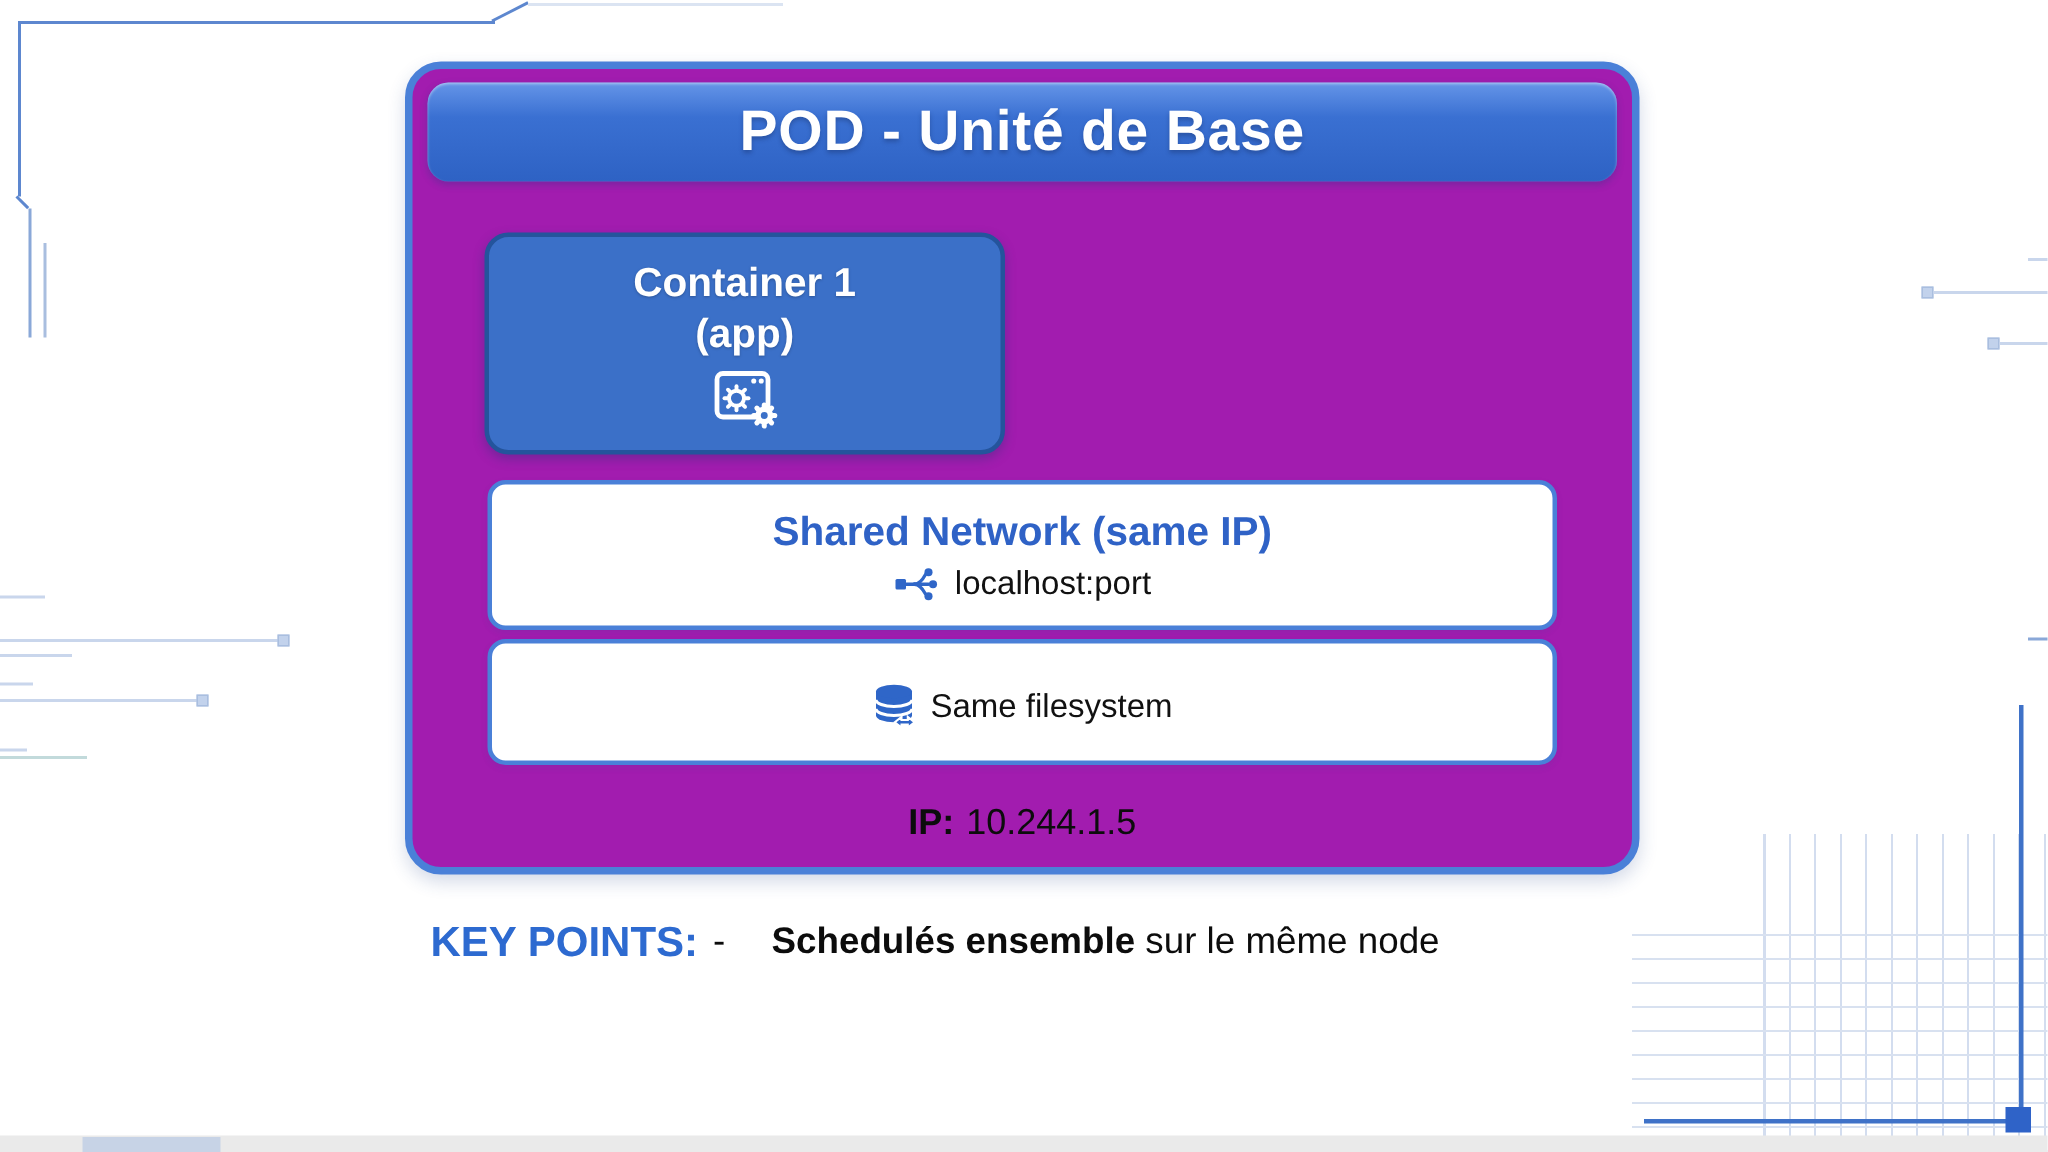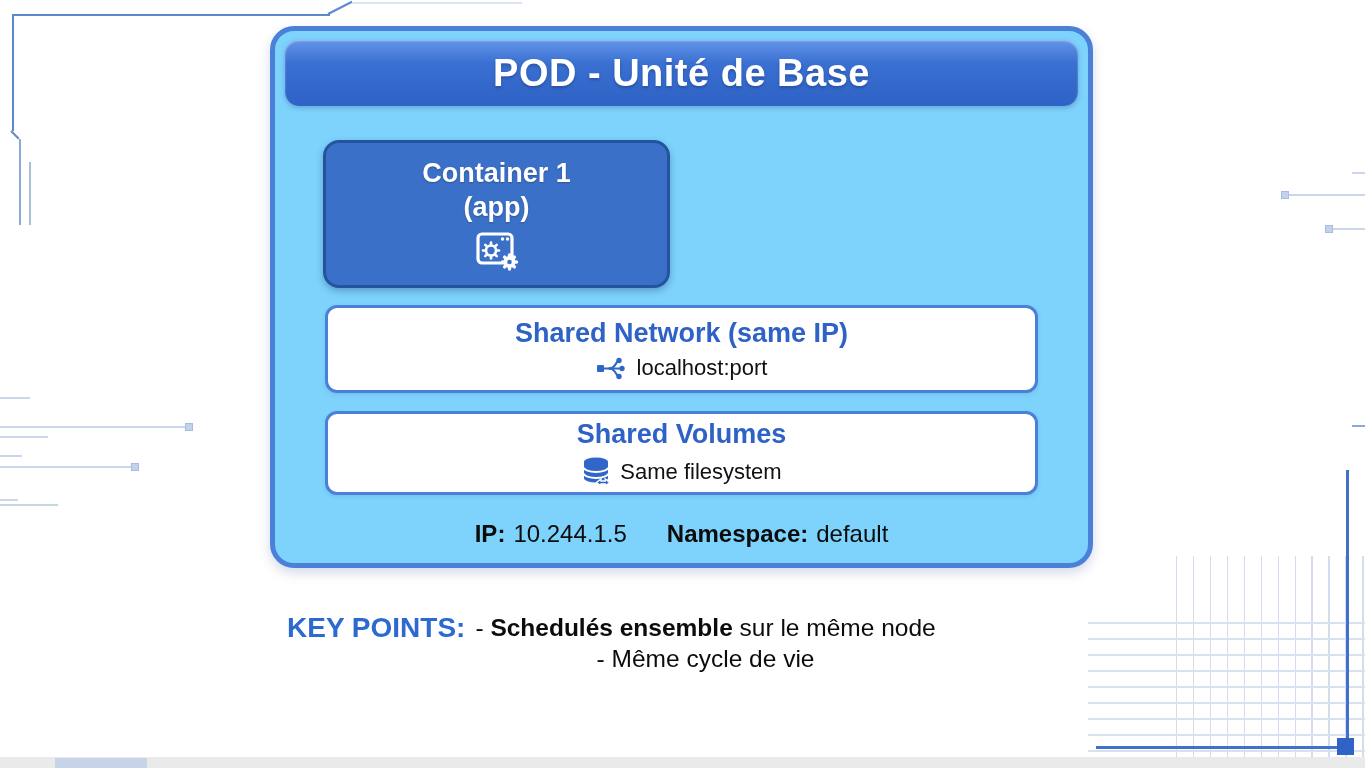--- a/index.html
+++ b/index.html
@@ -22,22 +22,22 @@
   .grid-h{position:absolute;left:1088px;top:608px;width:277px;height:160px;
     background:repeating-linear-gradient(180deg,transparent 0,transparent 14.5px,#d8e1f0 14.5px,#d8e1f0 16px);}
   .strong-v{position:absolute;left:1346px;top:470px;width:3px;height:280px;background:#3f72c8;}
   .strong-h{position:absolute;left:1096px;top:746px;width:252px;height:3px;background:#3f72c8;}
   .corner-sq{position:absolute;left:1337px;top:738px;width:17px;height:17px;background:#2f63c8;}
   .bottom-bar{position:absolute;left:0;top:757px;width:1365px;height:11px;background:#eaeaea;}
   .bottom-blue{position:absolute;left:55px;top:758px;width:92px;height:10px;background:#c7d3e6;}
 
   
   .pod{
-    position:absolute;left:270px;top:26px;width:823px;height:542px;
-    background:#7dd3fc;border:5px solid #4a80d8;border-radius:24px;
+    position:absolute;left:270px;top:41px;width:823px;height:542px;
+    background:#a21caf;border:5px solid #4a80d8;border-radius:24px;
     box-shadow:0 5px 12px rgba(40,70,140,.20);box-sizing:border-box;
   }
   .pod-header{
     position:absolute;left:10px;top:9px;width:793px;height:66px;border-radius:14px;
     background:linear-gradient(180deg,#6595e8 0%,#3a70d2 35%,#2e62c4 100%);
     display:flex;align-items:center;justify-content:center;
     box-shadow:inset 0 1px 2px rgba(255,255,255,.45),0 2px 5px rgba(30,60,130,.30);
   }
   .pod-title{color:#ffffff;font-size:38px;font-weight:bold;letter-spacing:.5px;
     text-shadow:0 2px 3px rgba(20,40,90,.35);}
@@ -48,34 +48,34 @@
   .c1{width:347px;background:#3b70c8;border:3px solid #24549c;box-shadow:0 3px 7px rgba(25,55,115,.35);}
   .c2{width:341px;background:#55a05c;border:3px solid #357a3e;box-shadow:0 3px 7px rgba(25,85,40,.30);}
   .container-name{font-size:27px;font-weight:bold;line-height:1.25;text-align:center;
     text-shadow:0 1px 2px rgba(0,0,0,.25);}
   .container-icon{margin-top:7px;height:40px;display:flex;align-items:center;}
 
   .shared-box{position:absolute;left:50px;width:713px;background:#ffffff;
     border:3px solid #4a80d8;border-radius:12px;box-sizing:border-box;
     display:flex;flex-direction:column;align-items:center;justify-content:center;
     box-shadow:0 2px 4px rgba(40,70,140,.12);}
-  .net{top:274px;height:88px;}
+  .net{top:274px;height:100px;}
   .vol{top:380px;height:84px;}
   .shared-title{color:#2f62c6;font-size:27px;font-weight:bold;line-height:1.2;}
   .shared-detail{display:flex;align-items:center;gap:9px;color:#111111;font-size:22px;margin-top:5px;}
 
   .pod-meta{position:absolute;left:0;width:813px;top:489px;display:flex;justify-content:center;
     gap:40px;font-size:24px;color:#0c0c0c;}
   .meta-label{font-weight:bold;margin-right:8px;}
 
   
   .key-points{position:absolute;left:287px;top:612px;display:flex;align-items:flex-start;text-align:center;}
   .kp-label{color:#2d6ad0;font-weight:bold;font-size:28px;line-height:31px;margin-right:10px;white-space:nowrap;}
   .kp-list{font-size:24.5px;line-height:31px;color:#0c0c0c;}
-  .kp-bold{font-weight:bold;}
+  .kp-bold{font-weight:bold;margin-left:24px;}
 </style>
 </head>
 <body>
 
 <div class="abs" style="left:0;top:0;width:1365px;height:768px;">
 
   <div class="vline frame" style="left:12px;top:16px;height:115px;"></div>
   <div class="diag" style="left:11px;top:130px;width:11px;transform:rotate(45deg);"></div>
   <div class="vline" style="left:19px;top:139px;height:86px;background:#8aa8d8;"></div>
   <div class="vline" style="left:29px;top:162px;height:63px;background:#a9bedf;"></div>
@@ -173,44 +173,39 @@
           <circle cx="23" cy="4.5" r="2.7" fill="#2f66c8"></circle>
           <circle cx="26" cy="12.5" r="2.7" fill="#2f66c8"></circle>
           <circle cx="23" cy="20.5" r="2.7" fill="#2f66c8"></circle>
         </svg>
       </span>
       <span>localhost:port</span>
     </div>
   </div>
 
   <div class="shared-box vol">
-    <div class="shared-title">Shared Volumes</div>
     <div class="shared-detail">
       <span style="display:flex;">
         <svg width="30" height="32" viewBox="0 0 30 32">
           <path d="M3 6 v16 a12 4.5 0 0 0 24 0 v-16 z" fill="#2f66c8"></path>
           <ellipse cx="15" cy="6" rx="12" ry="4.5" fill="#2f66c8"></ellipse>
           <path d="M3 11.5 a12 4.5 0 0 0 24 0" fill="none" stroke="#ffffff" stroke-width="2"></path>
           <path d="M3 17.5 a12 4.5 0 0 0 24 0" fill="none" stroke="#ffffff" stroke-width="2"></path>
           <path d="M15.5 26.5 l4.5 -3.6 v2.1 h4.2 v-2.1 l4.5 3.6 l-4.5 3.6 v-2.1 h-4.2 v2.1 z" fill="#2f66c8" stroke="#ffffff" stroke-width="1.4"></path>
         </svg>
       </span>
       <span>Same filesystem</span>
     </div>
   </div>
 
   <div class="pod-meta">
     <div>
       <span class="meta-label">IP:</span><span>10.244.1.5</span>
     </div>
-    <div>
-      <span class="meta-label">Namespace:</span><span>default</span>
-    </div>
   </div>
 </div>
 
 <div class="key-points">
   <div class="kp-label">KEY POINTS:</div>
   <div class="kp-list">
     <div class="kp-line"><span>- </span><span class="kp-bold">Schedulés ensemble</span><span> sur le même node</span></div>
-    <div class="kp-line"><span>- </span><span class="kp-bold"></span><span>Même cycle de vie</span></div>
   </div>
 </div>
 
 </body></html>

